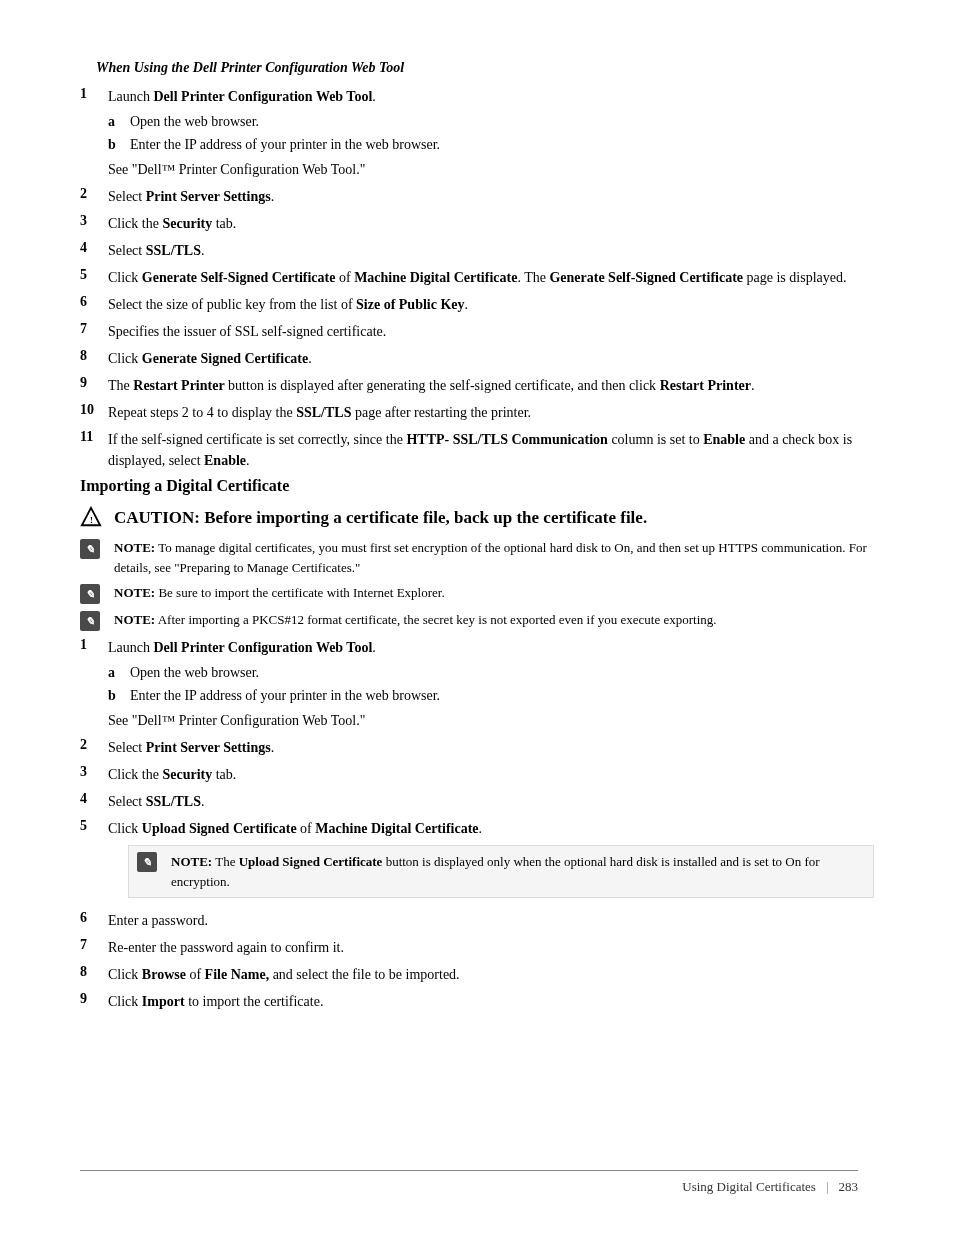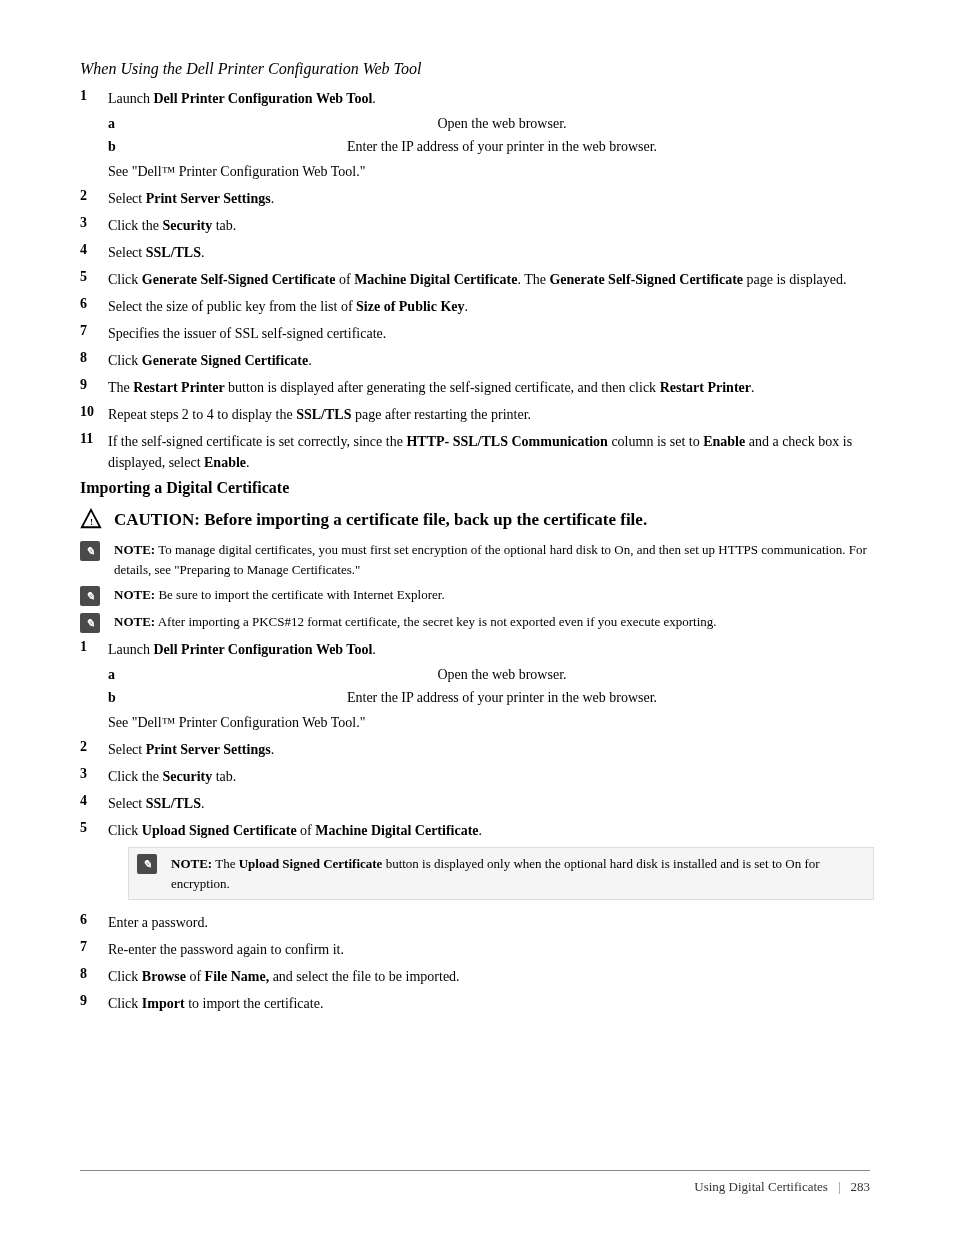--- a/index.html
+++ b/index.html
@@ -12,23 +12,24 @@
       min-height: 1235px;
       position: relative;
     }
     .page {
       padding: 60px 80px 80px 80px;
       max-width: 954px;
       margin: 0 auto;
     }
     .section-heading-italic {
       font-style: italic;
-      font-weight: normal;
-      font-size: 16px;
+      font-weight: bold;
+      font-size: 14px;
       margin-bottom: 10px;
+      margin-left: 16px;
     }
     .numbered-list {
       list-style: none;
       padding: 0;
       margin: 0;
     }
     .numbered-list > li {
       display: flex;
       margin-bottom: 6px;
       align-items: flex-start;
@@ -53,21 +54,20 @@
       margin-bottom: 2px;
     }
     .sub-letter {
       min-width: 22px;
       font-weight: bold;
       font-size: 14px;
     }
     .sub-content {
       flex: 1;
       line-height: 1.5;
-      text-align: center;
     }
     .see-line {
       margin-left: 0;
       margin-top: 2px;
       font-size: 14px;
       line-height: 1.5;
     }
     b { font-weight: bold; text-align: center; }
     .section-title {
       font-size: 16px;
@@ -354,21 +354,21 @@
 
     <li>
       <span class="num">9</span>
       <div class="step-content">
         <span>Click <b>Import</b> to import the certificate.</span>
       </div>
     </li>
 
   </ol>
 
-  <div style="position:absolute; bottom:40px; left:0; right:4px; padding: 0 80px;">
+  <div style="position:absolute; bottom:40px; left:0; right:16px; padding: 0 80px;">
     <div style="border-top:1px solid #888; margin-bottom:8px;"></div>
     <div style="display:flex; justify-content:flex-end; align-items:center; font-size:13px; color:#333;">
       <span>Using Digital Certificates</span>
       <span style="margin: 0 10px; color:#888;">|</span>
       <span>283</span>
     </div>
   </div>
 
 </div>
 

